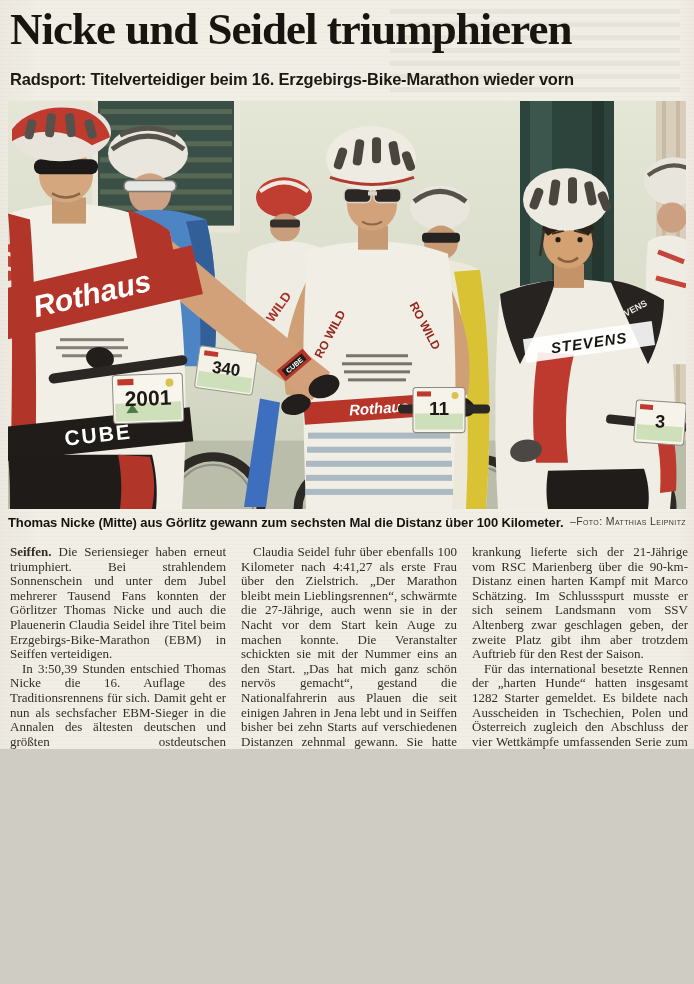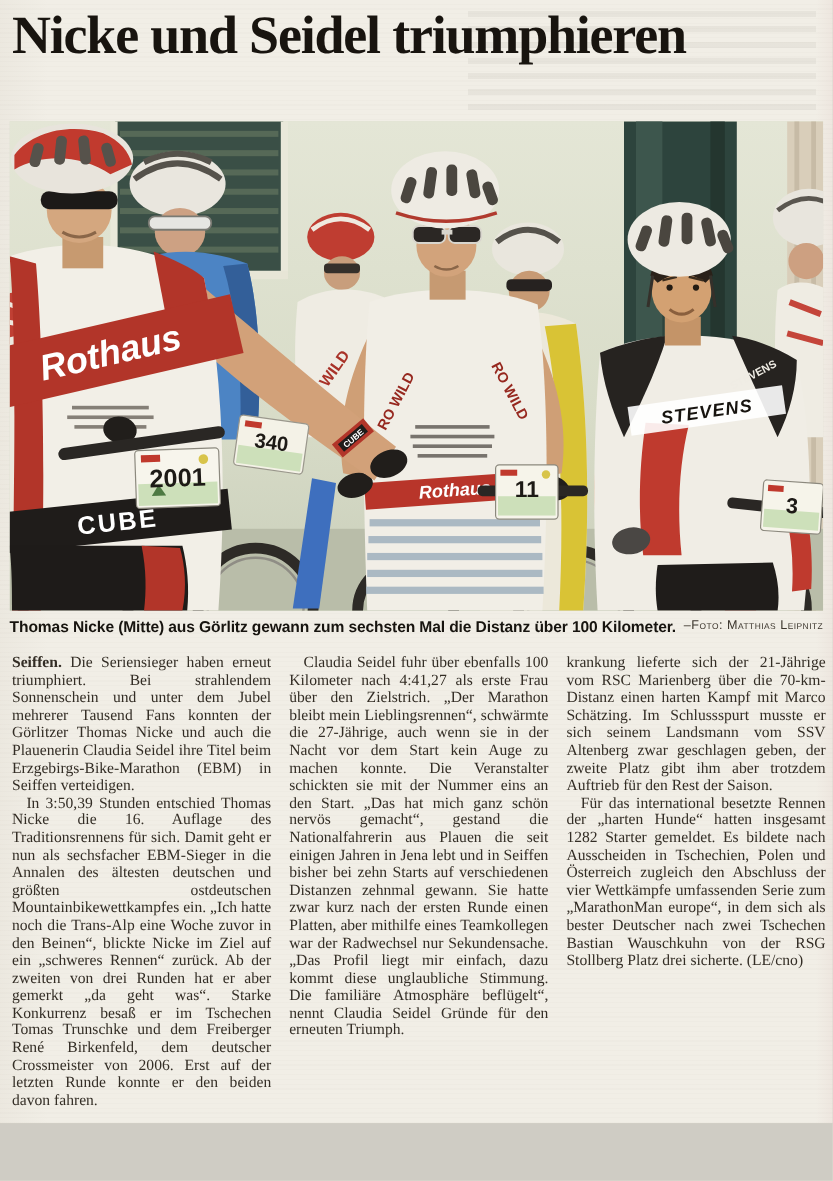--- a/index.html
+++ b/index.html
@@ -1,17 +1,17 @@
 <!DOCTYPE html>
 <html><head>
 <meta charset="utf-8">
 <style>
   html,body{margin:0;padding:0;background:#cfccc4;}
   .page{
-    position:relative;width:694px;height:936px;margin:0 auto;overflow:hidden;
+    position:relative;width:694px;height:749px;margin:0 auto;overflow:hidden;
     background:#f1eee6;
     background-image:
       linear-gradient(90deg, rgba(190,180,165,.10), rgba(0,0,0,0) 40px),
       linear-gradient(270deg, rgba(205,160,160,.10), rgba(0,0,0,0) 14px),
       repeating-linear-gradient(0deg, rgba(120,110,95,.025) 0 1px, rgba(0,0,0,0) 1px 4px);
     font-family:"Liberation Serif", serif;color:#2f2a23;
   }
   .ghost{position:absolute;opacity:.06;pointer-events:none;
     background:repeating-linear-gradient(0deg,#4a4438 0 5px, transparent 5px 13px);}
   .headline{position:absolute;left:10px;top:6px;margin:0;width:660px;
@@ -42,20 +42,21 @@
   .jersey-txt{font-weight:700;}
 </style>
 </head>
 <body>
 
 <div class="page">
 
   <div class="ghost" style="left:390px;top:4px;width:290px;height:88px;"></div>
 
   <h1 class="headline">Nicke und Seidel triumphieren</h1>
+  <h2 class="subheadline">Radsport: Titelverteidiger beim 16. Erzgebirgs-Bike-Marathon wieder vorn</h2>
 
   <figure class="photo-frame">
     <svg viewBox="0 0 678 406" preserveAspectRatio="none">
       <defs>
         <linearGradient id="wall" x1="0" y1="0" x2="0" y2="1">
           <stop offset="0" stop-color="#e4e6d6"></stop>
             <stop offset=".6" stop-color="#d8dcc8"></stop>
             <stop offset="1" stop-color="#c9ceba"></stop>
         </linearGradient>
         <clipPath id="clipAll">
@@ -309,19 +310,19 @@
 
   <div class="cols">
     <div class="col">
       <p class="noindent"><span class="dateline">Seiffen.</span> <span>Die Seriensieger haben erneut triumphiert. Bei strahlendem Sonnenschein und unter dem Jubel mehrerer Tausend Fans konnten der Görlitzer Thomas Nicke und auch die Plauenerin Claudia Seidel ihre Titel beim Erzgebirgs-Bike-Marathon (EBM) in Seiffen verteidigen.</span></p>
       <p>In 3:50,39 Stunden entschied Thomas Nicke die 16. Auflage des Traditionsrennens für sich. Damit geht er nun als sechsfacher EBM-Sieger in die Annalen des ältesten deutschen und größten ostdeutschen Mountainbikewettkampfes ein. „Ich hatte noch die Trans-Alp eine Woche zuvor in den Beinen“, blickte Nicke im Ziel auf ein „schweres Rennen“ zurück. Ab der zweiten von drei Runden hat er aber gemerkt „da geht was“. Starke Konkurrenz besaß er im Tschechen Tomas Trunschke und dem Freiberger René Birkenfeld, dem deutscher Crossmeister von 2006. Erst auf der letzten Runde konnte er den beiden davon fahren.</p>
     </div>
     <div class="col">
       <p>Claudia Seidel fuhr über ebenfalls 100 Kilometer nach 4:41,27 als erste Frau über den Zielstrich. „Der Marathon bleibt mein Lieblingsrennen“, schwärmte die 27-Jährige, auch wenn sie in der Nacht vor dem Start kein Auge zu machen konnte. Die Veranstalter schickten sie mit der Nummer eins an den Start. „Das hat mich ganz schön nervös gemacht“, gestand die Nationalfahrerin aus Plauen die seit einigen Jahren in Jena lebt und in Seiffen bisher bei zehn Starts auf verschiedenen Distanzen zehnmal gewann. Sie hatte zwar kurz nach der ersten Runde einen Platten, aber mithilfe eines Teamkollegen war der Radwechsel nur Sekundensache. „Das Profil liegt mir einfach, dazu kommt diese unglaubliche Stimmung. Die familiäre Atmosphäre beflügelt“, nennt Claudia Seidel Gründe für den erneuten Triumph.</p>
     </div>
     <div class="col">
-      <p class="noindent">krankung lieferte sich der 21-Jährige vom RSC Marienberg über die 70-km-Distanz einen harten Kampf mit Marco Schätzing. Im Schlussspurt musste er sich seinem Landsmann vom SSV Altenberg zwar geschlagen geben, der zweite Platz gibt ihm aber trotzdem Auftrieb für den Rest der Saison.</p>
+      <p class="noindent">krankung lieferte sich der 21-Jährige vom RSC Marienberg über die 90-km-Distanz einen harten Kampf mit Marco Schätzing. Im Schlussspurt musste er sich seinem Landsmann vom SSV Altenberg zwar geschlagen geben, der zweite Platz gibt ihm aber trotzdem Auftrieb für den Rest der Saison.</p>
       <p>Für das international besetzte Rennen der „harten Hunde“ hatten insgesamt 1282 Starter gemeldet. Es bildete nach Ausscheiden in Tschechien, Polen und Österreich zugleich den Abschluss der vier Wettkämpfe umfassenden Serie zum „MarathonMan europe“, in dem sich als bester Deutscher nach zwei Tschechen Bastian Wauschkuhn von der RSG Stollberg Platz drei sicherte. (LE/cno)</p>
     </div>
   </div>
 
   <div class="page-mark">MSp3</div>
 </div>
 
 </body></html>

